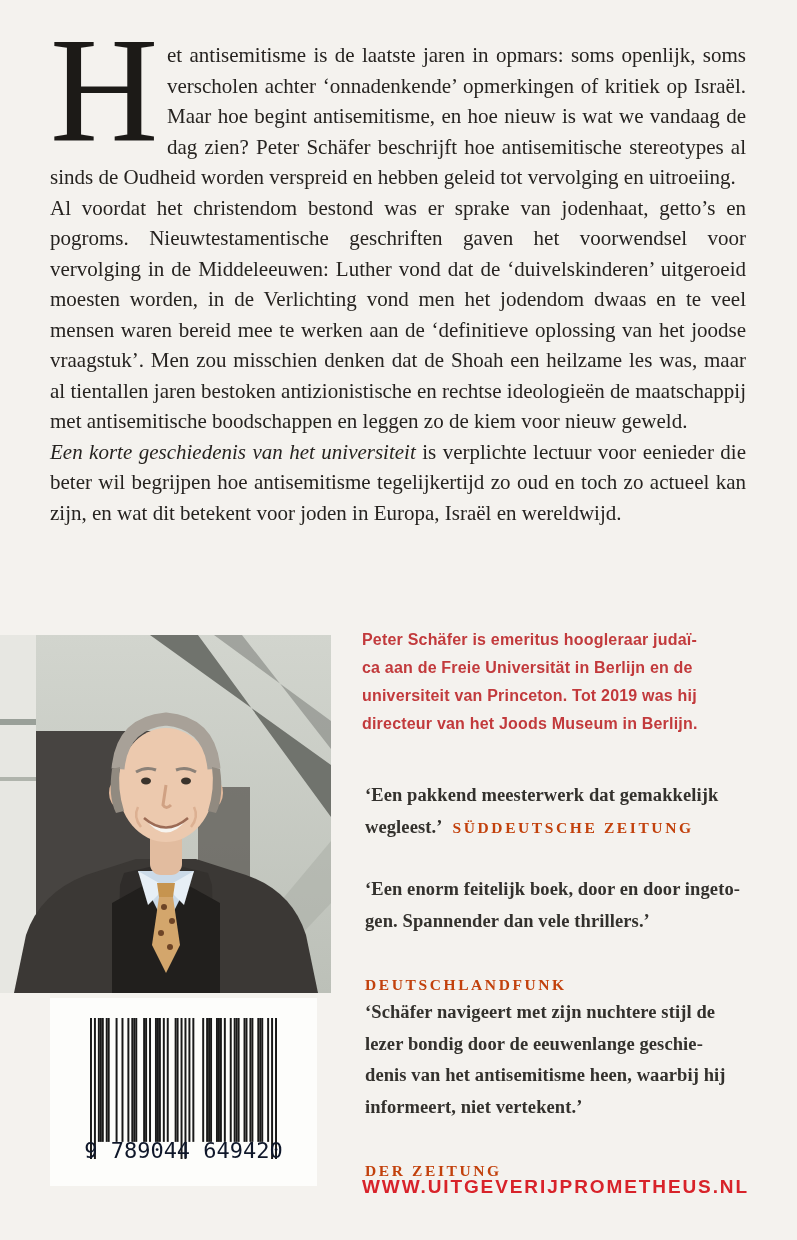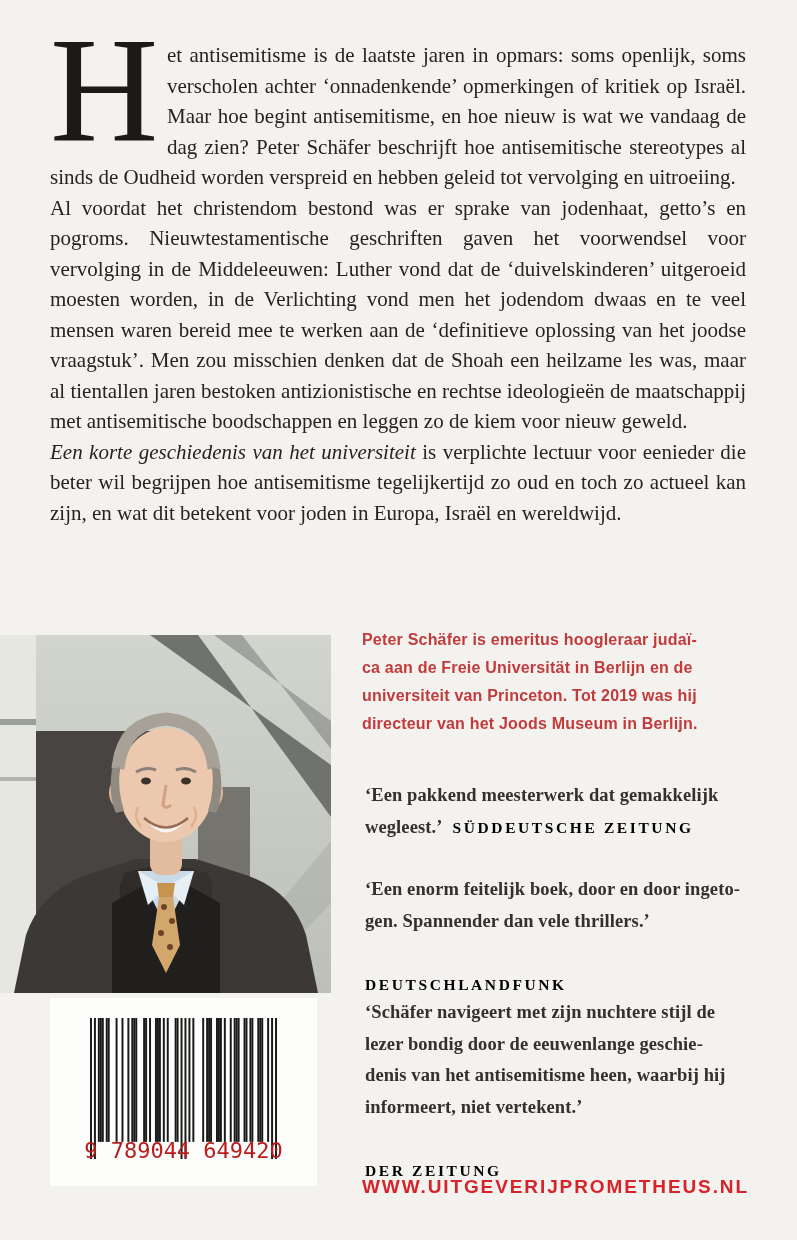--- a/index.html
+++ b/index.html
@@ -25,40 +25,40 @@
   .photo{position:absolute;left:0;top:635px;width:331px;height:358px;}
   .photo svg{display:block;width:331px;height:358px;}
   
   .barcode-box{
     position:absolute;left:50px;top:998px;width:267px;height:188px;
     background:#fdfdfb;
   }
   .bars{position:absolute;left:40px;top:20px;width:187px;height:141px;}
   .barcode-number{
     position:absolute;left:0;right:0;top:140px;text-align:center;
-    font-family:"DejaVu Sans Mono",monospace;font-size:22px;color:#b91c1c;
+    font-family:"DejaVu Sans Mono",monospace;font-size:22px;color:#0f172a;
   }
   
   .bio{
     position:absolute;left:362px;top:626px;margin:0;
     font-family:"Liberation Sans",sans-serif;font-weight:700;
     font-size:16px;line-height:28px;letter-spacing:.2px;
     color:var(--accent-red,#c23a3c);white-space:pre;
   }
   .quote{
     position:absolute;left:362px;margin:3px;
     font-family:Liberation Serif, serif;font-weight:700;
     font-size:18.5px;line-height:31.5px;letter-spacing:.1px;
     color:#33312d;white-space:pre;
   }
   .q1{top:777px;}
   .q2{top:871px;}
   .q3{top:994px;}
   .source{
-    font-size:15.5px;letter-spacing:2.6px;font-weight:700;color:#000000;
+    font-size:15.5px;letter-spacing:2.6px;font-weight:700;color:#c2410c;
     white-space:pre;
   }
   .source.inline{margin-left:10px;}
   div.source{margin-top:3px;line-height:26px;}
   .url{
     position:absolute;left:362px;top:1176px;
     font-family:"Liberation Sans",sans-serif;font-weight:700;
     font-size:19px;letter-spacing:1.9px;
     color:var(--url-red,#d8232a);white-space:pre;
   }

